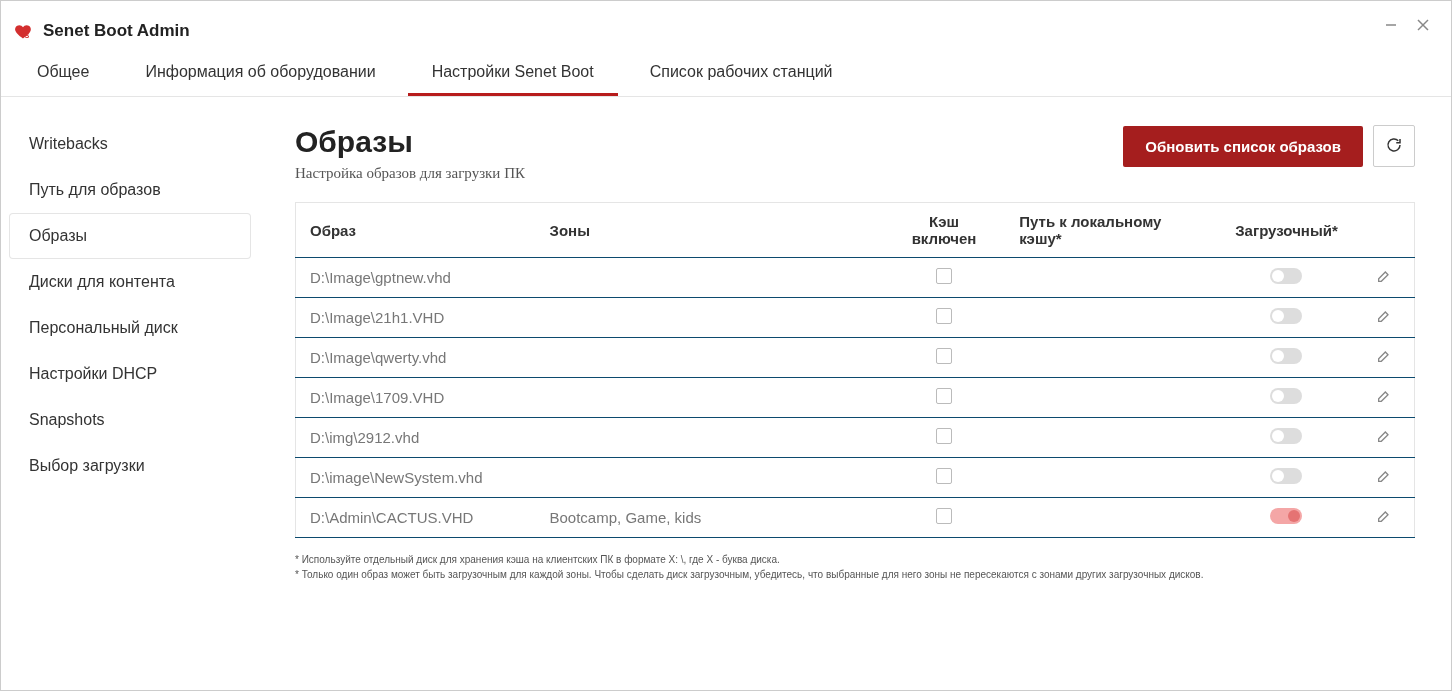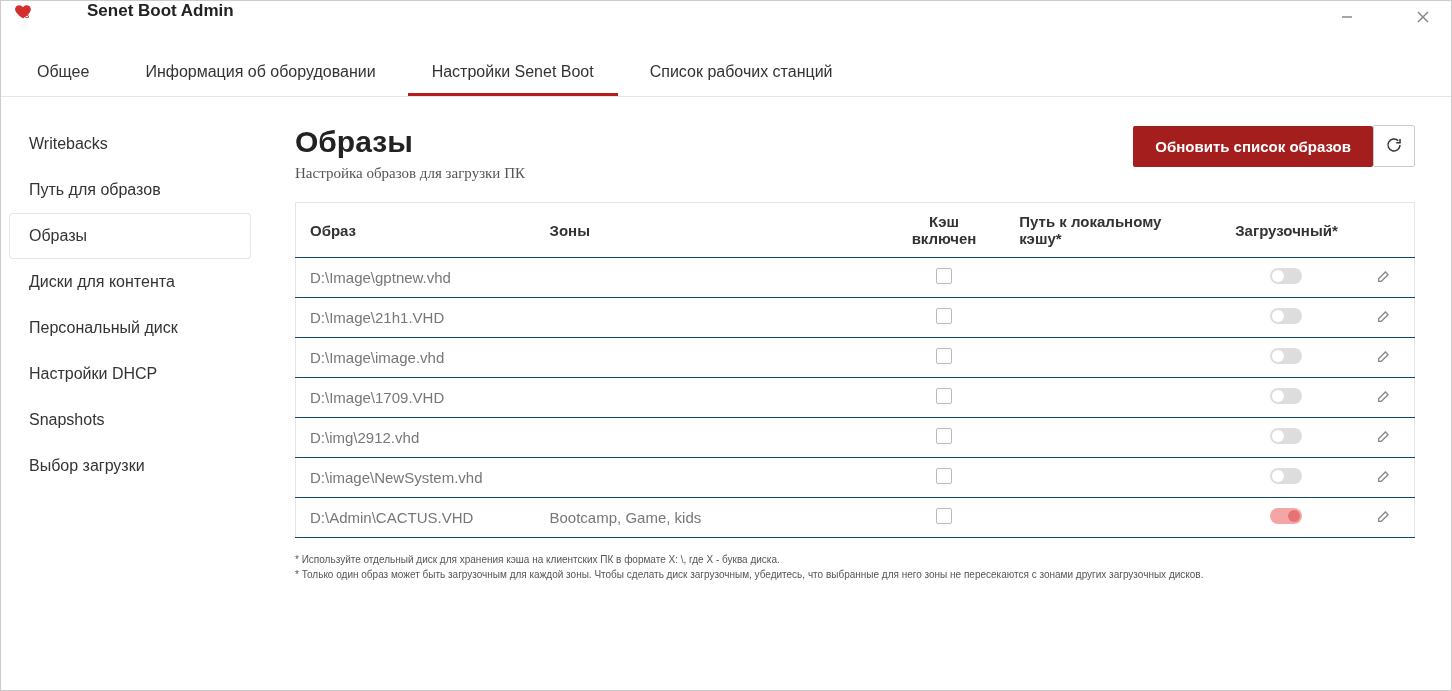--- a/index.html
+++ b/index.html
@@ -1,34 +1,34 @@
 <!DOCTYPE html>
 <html><head>
 <meta charset="utf-8">
 <style>
   * { box-sizing: border-box; margin: 0; padding: 0; }
   html, body { height: 100%; font-family: "Segoe UI", Arial, sans-serif; background: #fff; color: #333; }
   .window { width: 1452px; height: 691px; border: 1px solid #ccc; display: flex; flex-direction: column; background: #fff; }
-  .titlebar { height: 40px; display: flex; align-items: flex-start; padding: 0 12px; gap: 44px; }
+  .titlebar { height: 40px; display: flex; align-items: flex-end; padding: 0 12px; }
   .titlebar .logo { width: 20px; height: 20px; margin-right: 10px; }
   .titlebar .title { font-size: 17px; font-weight: 600; color: #222; }
   .titlebar .spacer { flex: 1; }
   .win-btn { width: 32px; height: 32px; display: flex; align-items: center; justify-content: center; color: #666; cursor: pointer; }
   .tabs { height: 56px; display: flex; align-items: flex-end; padding: 0 12px; border-bottom: 1px solid #e5e5e5; }
   .tab { padding: 12px 24px; font-size: 16px; color: #333; cursor: pointer; border-bottom: 3px solid transparent; margin-right: 8px; }
   .tab.active { border-bottom: 3px solid #b71c1c; font-weight: 500; }
   .body { flex: 1; display: flex; overflow: hidden; }
   .sidebar { width: 258px; padding: 24px 0; }
   .side-item { padding: 14px 28px; font-size: 16px; color: #333; cursor: pointer; }
   .side-item.active { background: #fff; box-shadow: inset 0 0 0 1px #e5e5e5; border-radius: 4px; margin: 0 8px; padding: 14px 20px; }
   .content { flex: 1; padding: 28px 36px; overflow: auto; }
   .page-head { display: flex; align-items: flex-start; justify-content: space-between; margin-bottom: 20px; }
   .page-head h1 { font-size: 30px; font-weight: 600; color: #222; margin-bottom: 6px; }
   .page-head .subtitle { font-size: 15px; color: #555; font-family: Liberation Serif, serif; }
-  .actions { display: flex; align-items: center; gap: 0; justify-content: flex-end; }
+  .actions { display: flex; align-items: center; gap: 10px; justify-content: flex-end; }
   .btn-primary { background: #a51e1e; color: #fff; border: none; padding: 12px 22px; font-size: 15px; font-weight: 600; cursor: pointer; border-radius: 2px; }
   .btn-icon { width: 42px; height: 42px; border: 1px solid #ccc; background: #fff; display: flex; align-items: center; justify-content: center; cursor: pointer; border-radius: 2px; }
   table { width: 100%; border-collapse: collapse; border: 1px solid #e5e5e5; }
   th, td { text-align: left; padding: 10px 14px; border-bottom: 1px solid #0c4a6e; font-size: 15px; }
   th { font-weight: 600; color: #333; background: #fff; height: 50px; }
   td { color: #777; height: 40px; }
   td.center, th.center { text-align: center; }
   .checkbox { width: 16px; height: 16px; border: 1px solid #bbb; border-radius: 2px; display: inline-block; }
   .toggle { width: 32px; height: 16px; background: #ddd; border-radius: 10px; position: relative; display: inline-block; }
   .toggle::after { content: ""; position: absolute; top: 2px; left: 2px; width: 12px; height: 12px; background: #fff; border-radius: 50%; }
@@ -133,21 +133,21 @@
               <td>D:\Image\21h1.VHD</td>
               <td></td>
               <td class="center"><span class="checkbox"></span></td>
               <td></td>
               <td class="center"><span class="toggle"></span></td>
               <td class="center"><span class="edit-ico"><svg width="16" height="16" viewBox="0 0 24 24">
                     <path fill="none" stroke="#888" stroke-width="2" d="M4 20h4l10-10-4-4L4 16v4zM14 6l4 4"></path>
                   </svg></span></td>
             </tr>
             <tr>
-              <td>D:\Image\image.vhd</td>
+              <td>D:\Image\qwerty.vhd</td>
               <td></td>
               <td class="center"><span class="checkbox"></span></td>
               <td></td>
               <td class="center"><span class="toggle"></span></td>
               <td class="center"><span class="edit-ico"><svg width="16" height="16" viewBox="0 0 24 24">
                     <path fill="none" stroke="#888" stroke-width="2" d="M4 20h4l10-10-4-4L4 16v4zM14 6l4 4"></path>
                   </svg></span></td>
             </tr>
             <tr>
               <td>D:\Image\1709.VHD</td>

